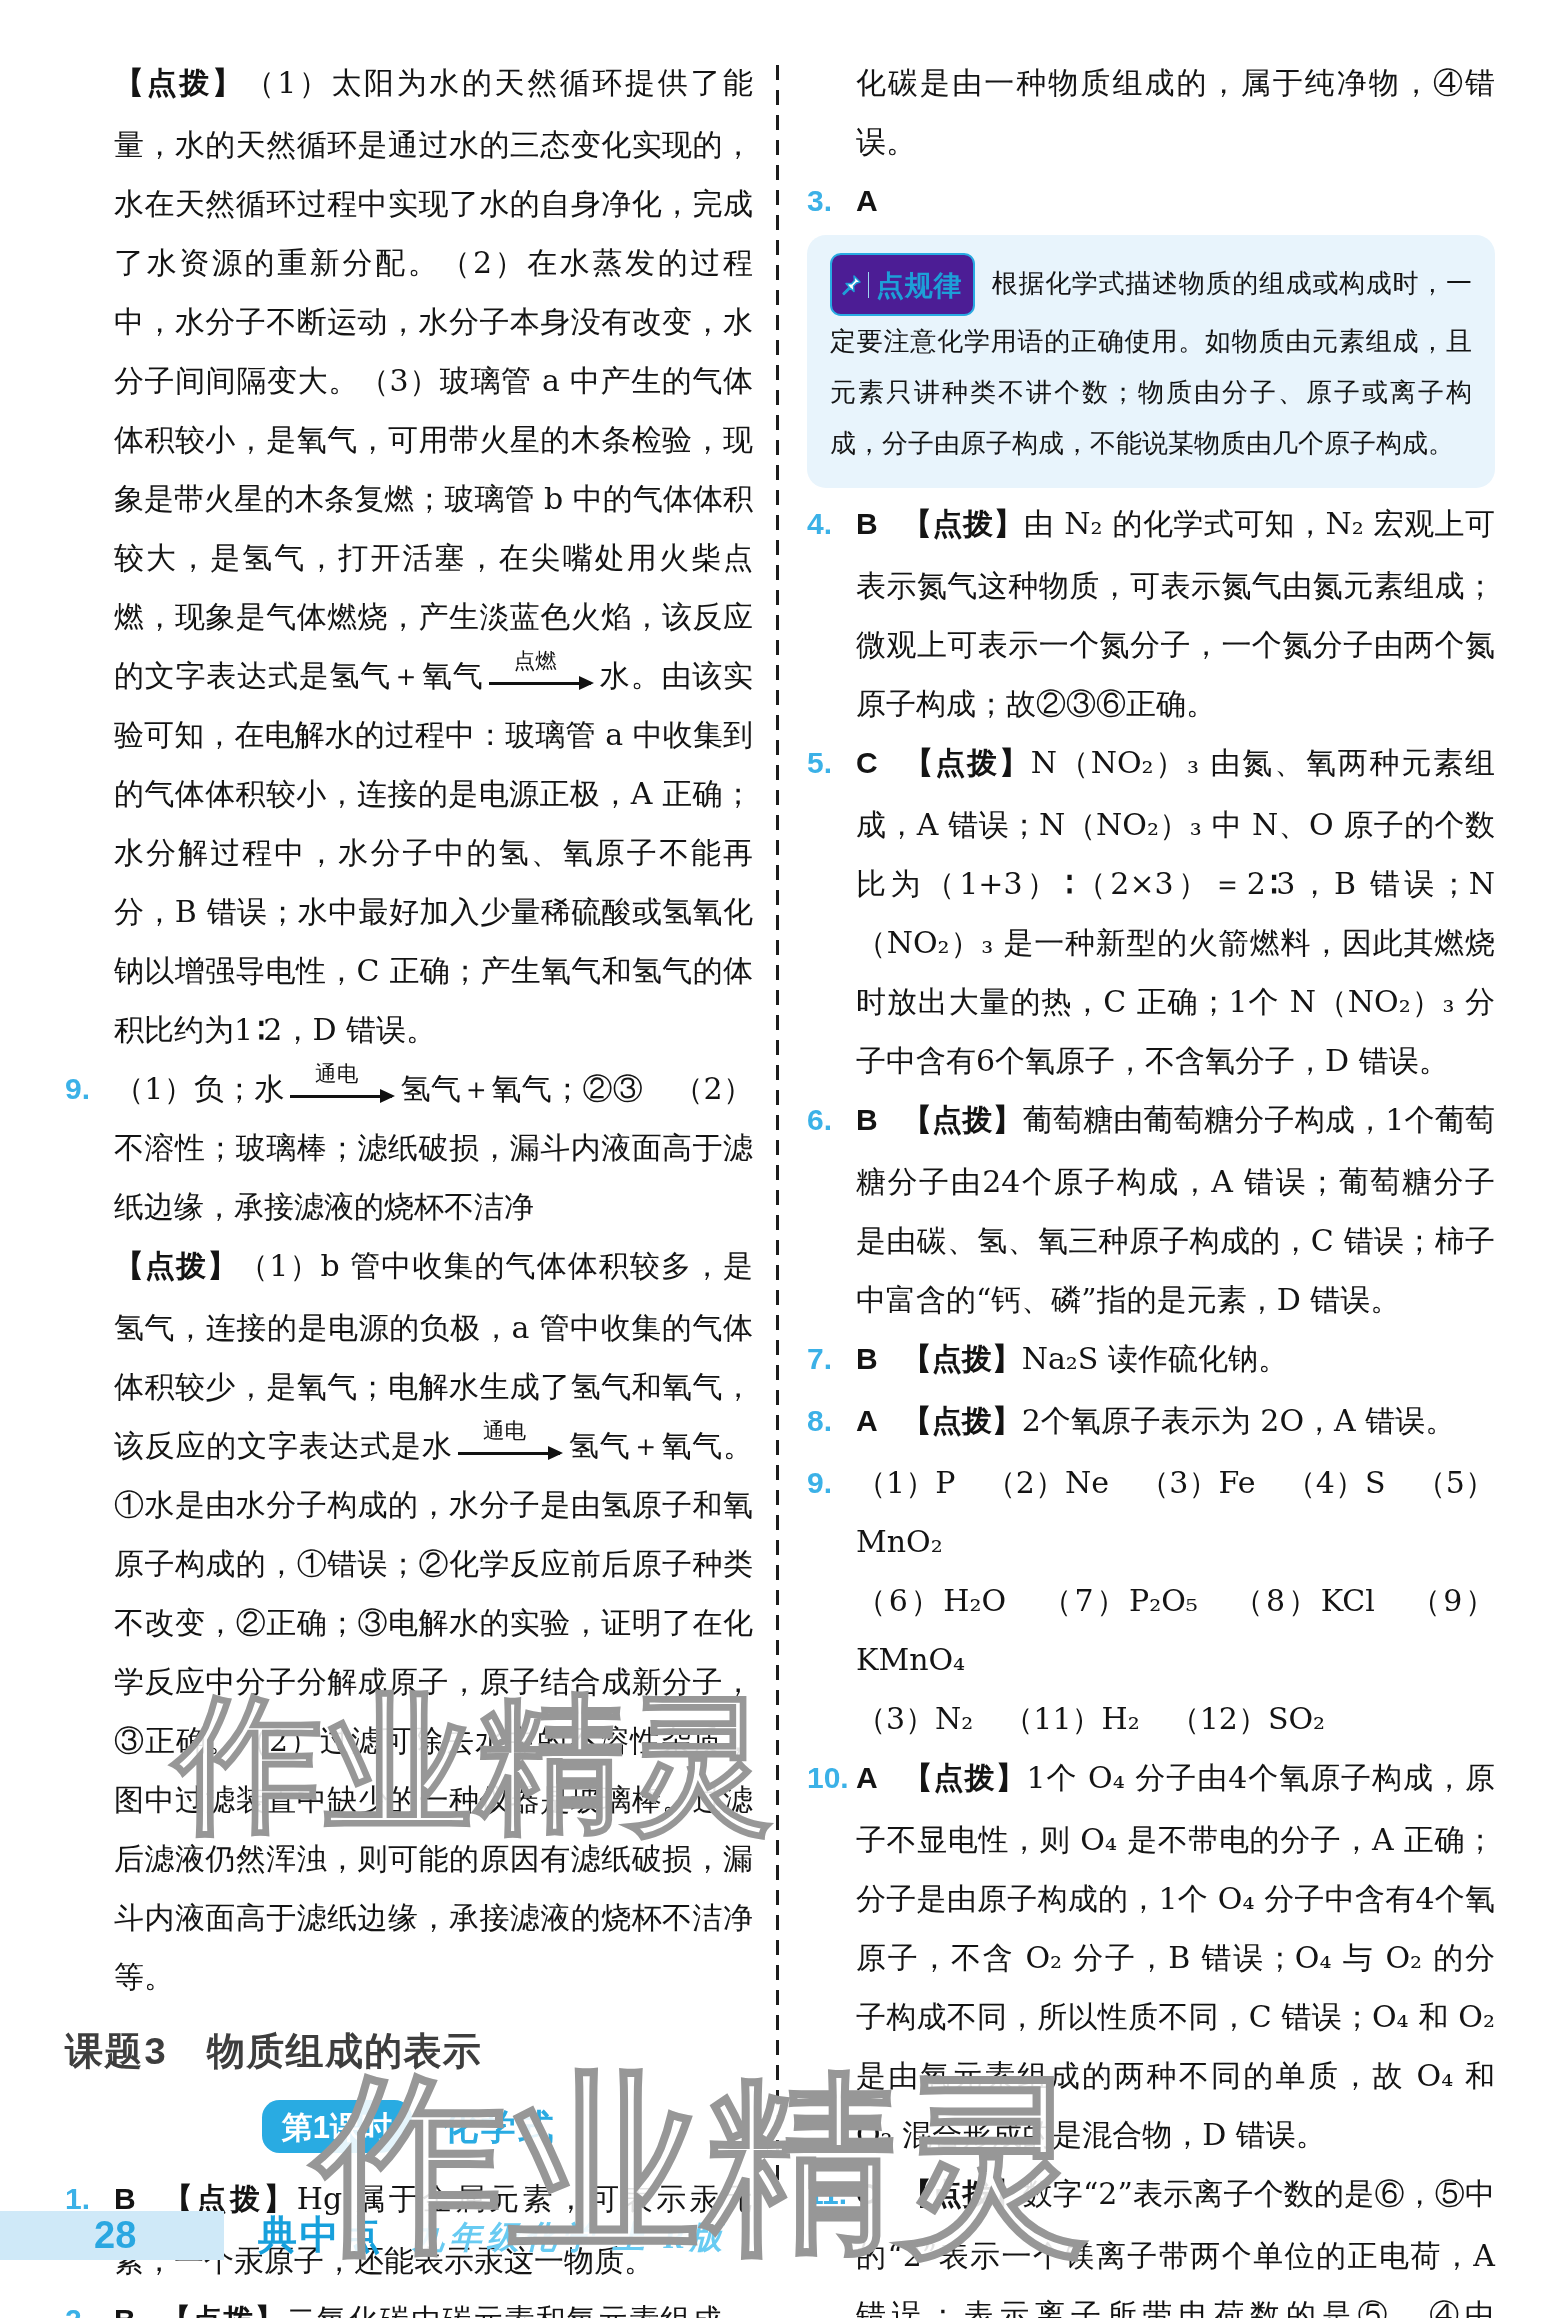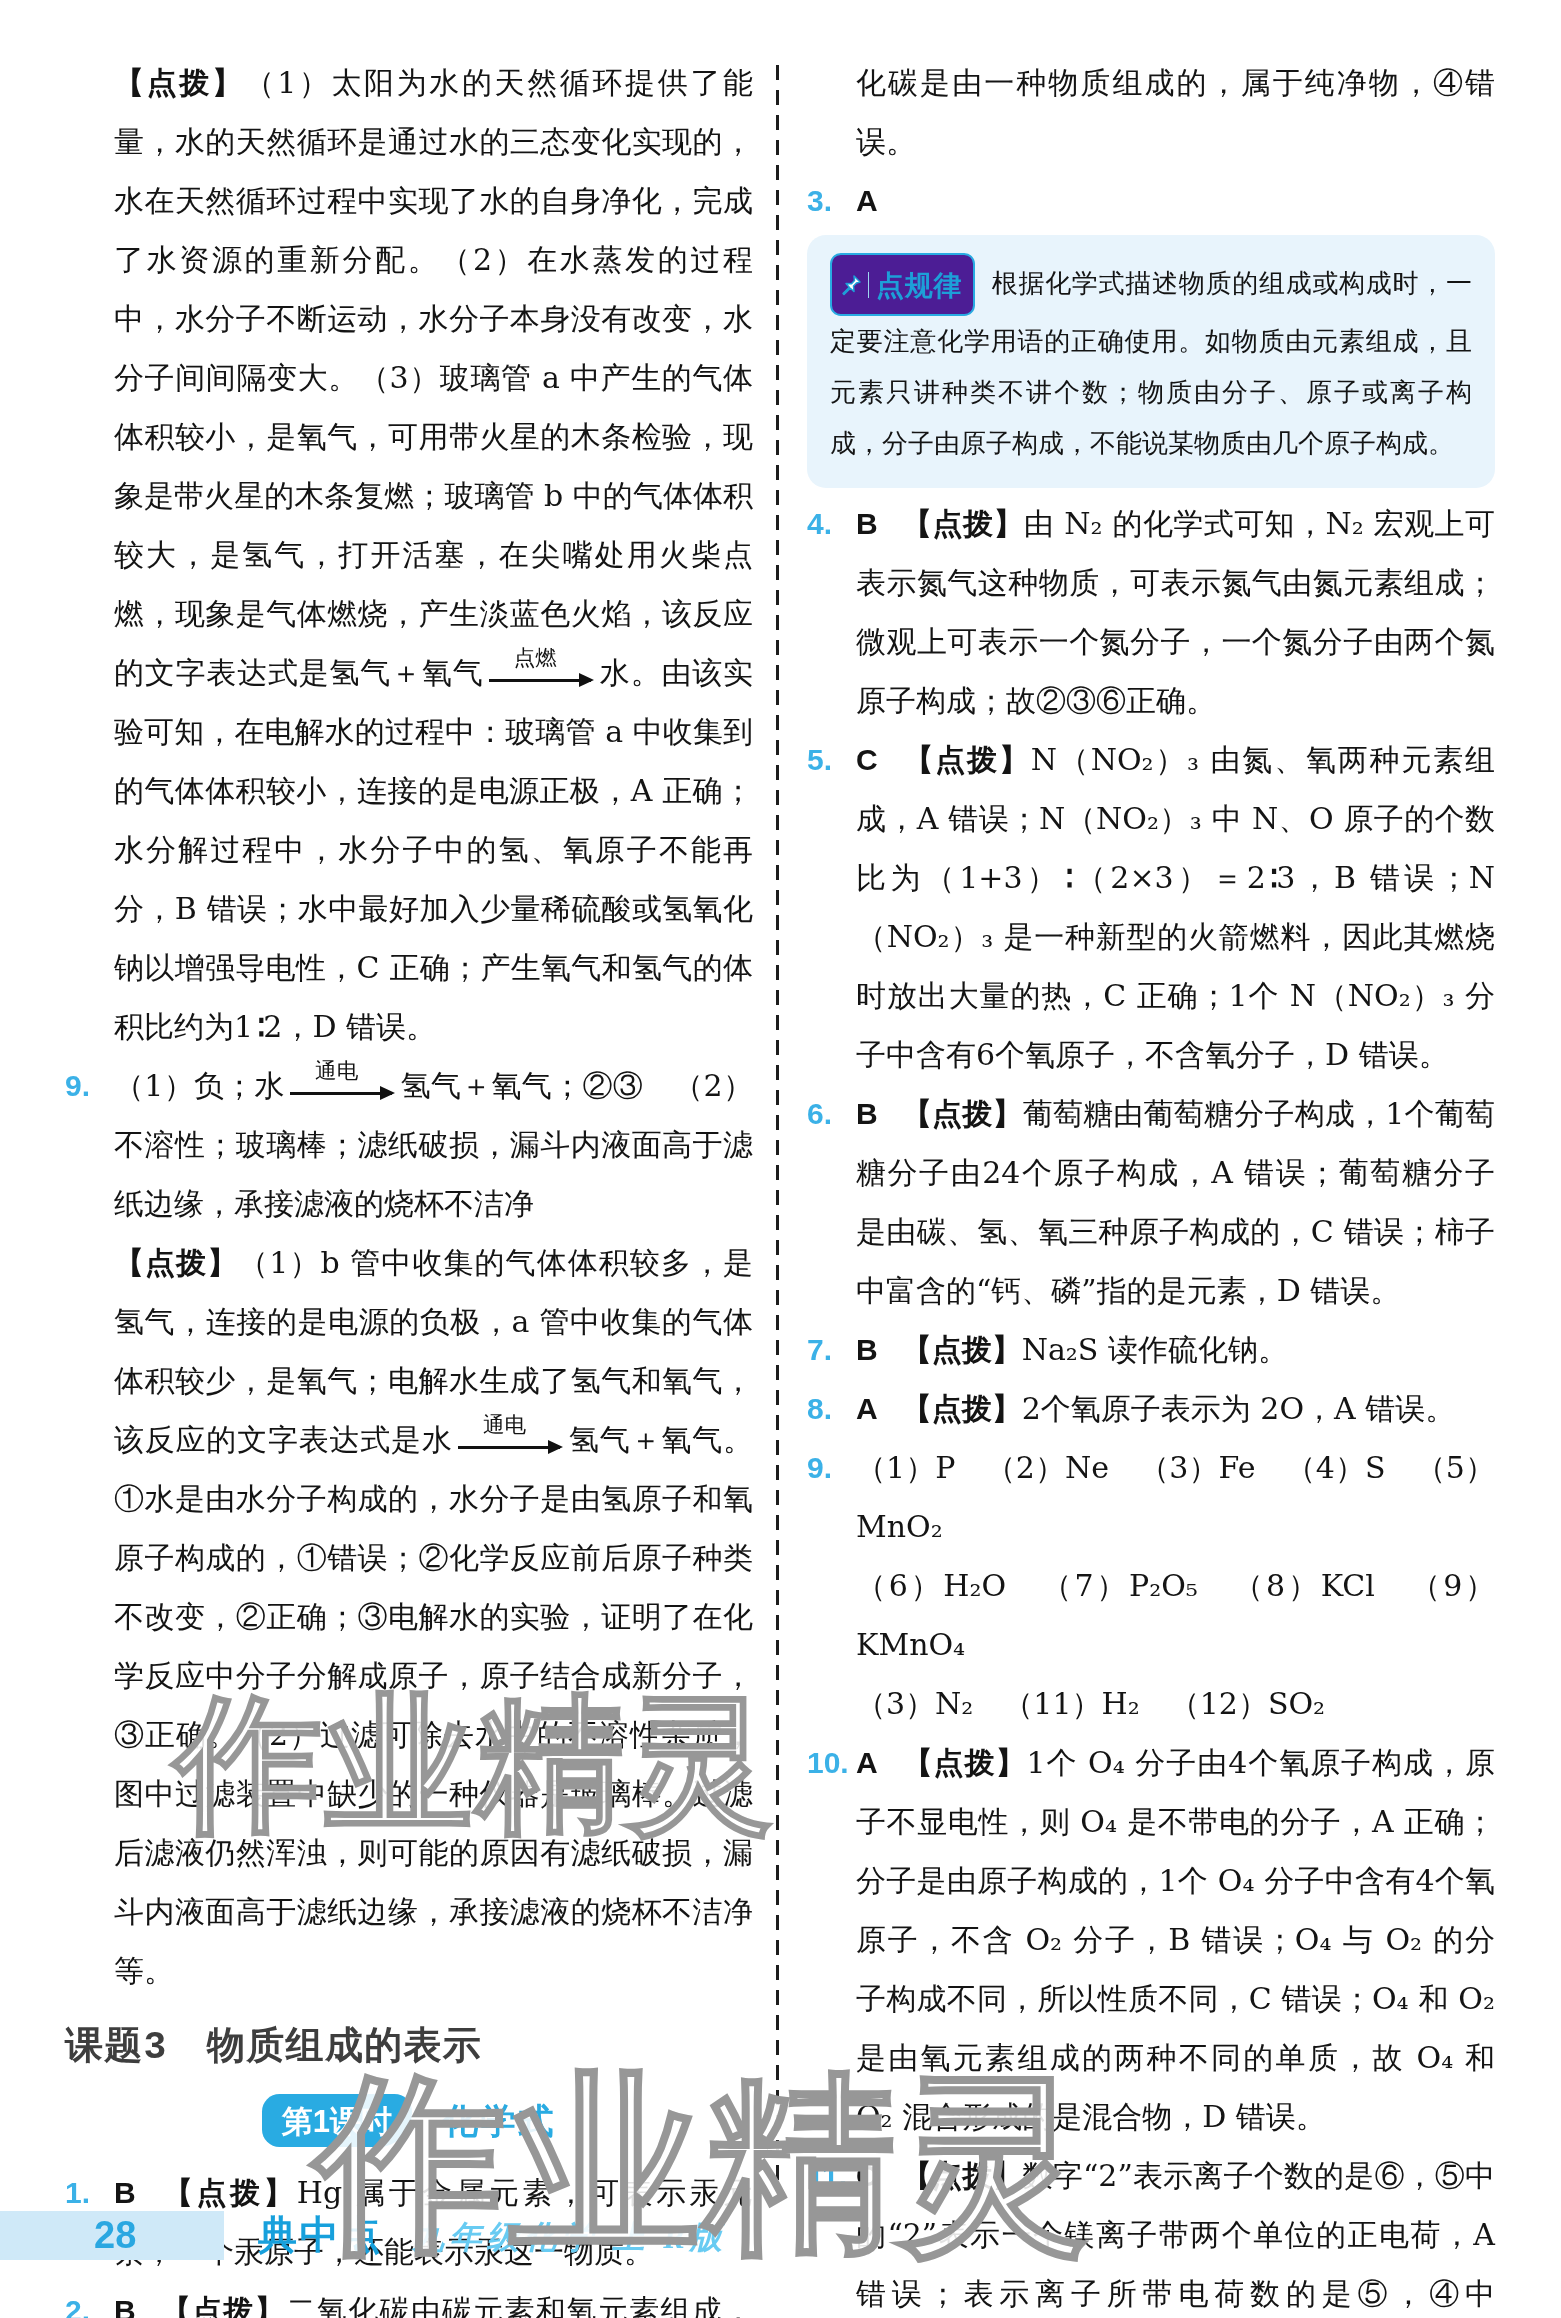--- a/index.html
+++ b/index.html
@@ -18,21 +18,21 @@
   }
   
   .para{margin:0;}
   .para.indented{margin-left:49px;}
   .item{position:relative;padding-left:49px;margin:0;}
   .item .num{
     position:absolute;left:0;top:0;color:#3bb1e7;
     font-family:"Liberation Sans",sans-serif;font-weight:bold;font-size:30px;
   }
   .ans{font-family:"Liberation Sans",sans-serif;font-weight:bold;margin-right:24px;}
-  .bold{font-family:Liberation Sans, sans-serif;font-weight:bold;}
+  .bold{font-family:Liberation Mono, monospace;font-weight:bold;}
   
   .rxn{display:inline-block;position:relative;width:113px;height:30px;vertical-align:-5.4px;margin:0 1.3px;}
   .rxn-label{position:absolute;left:0;right:12px;bottom:20px;text-align:center;font-size:21.6px;line-height:1;}
   .rxn-shaft{position:absolute;left:4px;right:6.7px;bottom:6.7px;height:2.7px;background:#111;}
   .rxn-shaft::after{
     content:'';position:absolute;right:-2.7px;top:50%;transform:translateY(-50%);
     border-left:15px solid #111;border-top:7.4px solid transparent;border-bottom:7.4px solid transparent;
   }
   
   .section-title{

